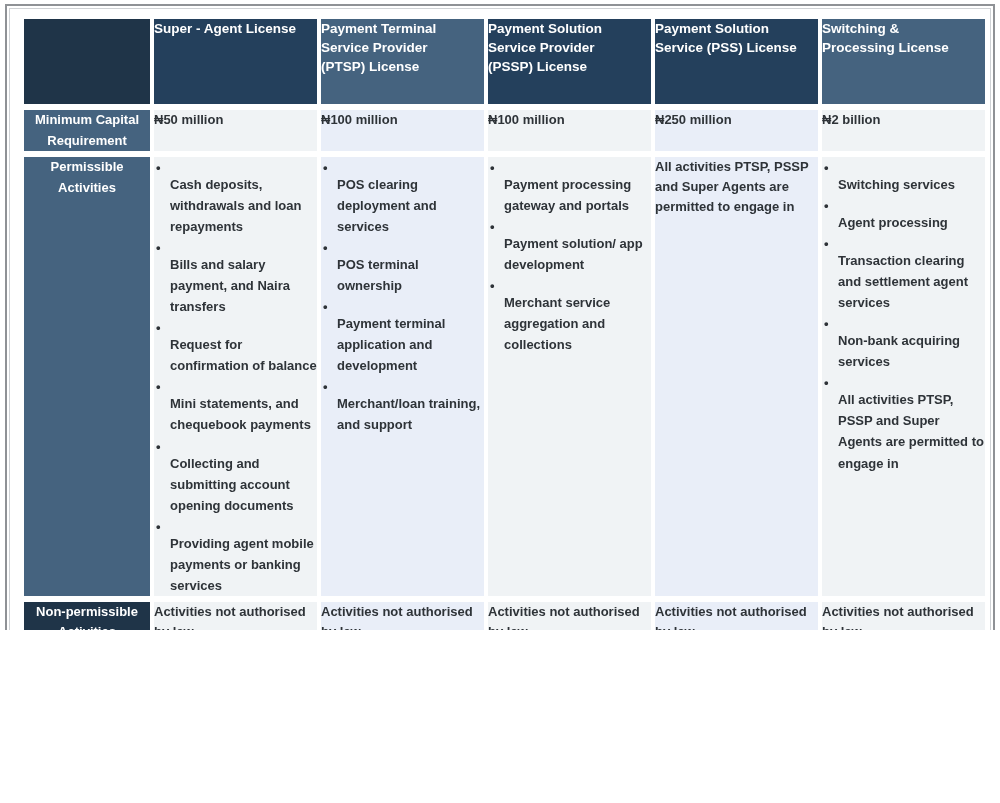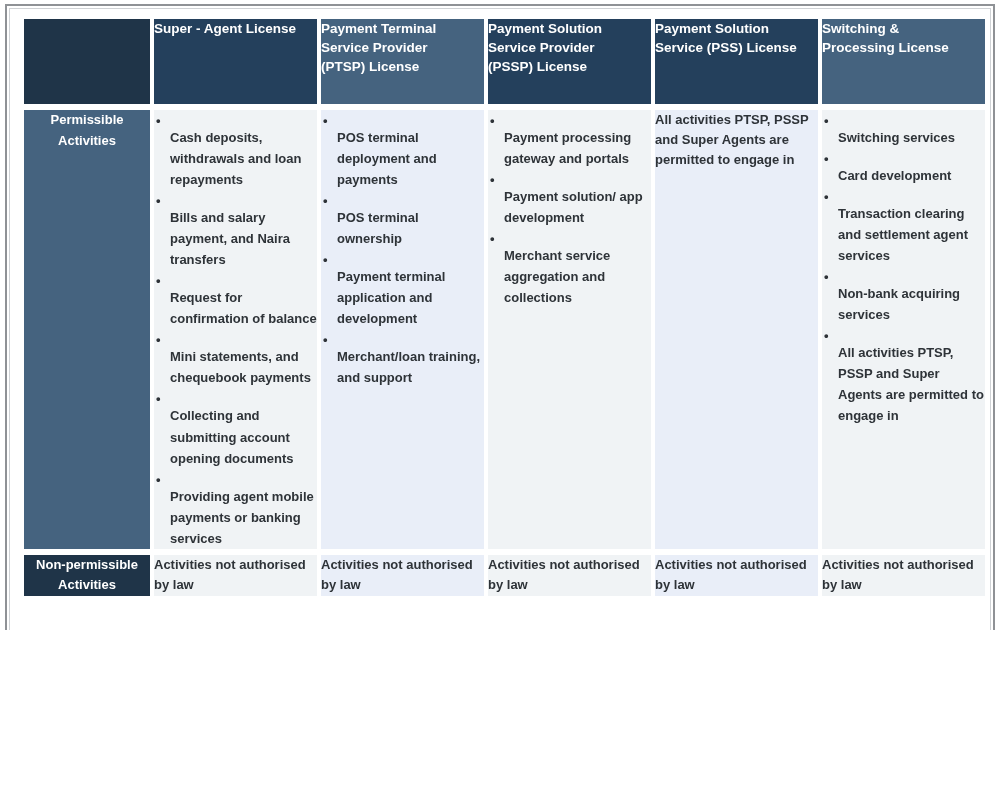--- a/index.html
+++ b/index.html
@@ -151,51 +151,59 @@
             <div>Service (PSS) License</div>
           </th>
           <th class="hdr mid">
             <div>Switching &amp;</div>
             <div>Processing License</div>
           </th>
         </tr>
       </thead>
       <tbody id="table-body">
           <tr>
+            <th class="rowlabel mid">Minimum Capital Requirement</th>
+            <td class="cell odd">₦50 million</td>
+            <td class="cell even">₦100 million</td>
+            <td class="cell odd">₦100 million</td>
+            <td class="cell even">₦250 million</td>
+            <td class="cell odd">₦2 billion</td>
+          </tr>
+          <tr>
             <th class="rowlabel mid">Permissible Activities</th>
             <td class="cell odd">
               <ul>
                 <li>Cash deposits, withdrawals and loan repayments</li>
                 <li>Bills and salary payment, and Naira transfers</li>
                 <li>Request for confirmation of balance</li>
                 <li>Mini statements, and chequebook payments</li>
                 <li>Collecting and submitting account opening documents</li>
                 <li>Providing agent mobile payments or banking services</li>
               </ul>
             </td>
             <td class="cell even">
               <ul>
-                <li>POS terminal deployment and payments</li>
+                <li>POS clearing deployment and services</li>
                 <li>POS terminal ownership</li>
                 <li>Payment terminal application and development</li>
                 <li>Merchant/loan training, and support</li>
               </ul>
             </td>
             <td class="cell odd">
               <ul>
                 <li>Payment processing gateway and portals</li>
                 <li>Payment solution/ app development</li>
                 <li>Merchant service aggregation and collections</li>
               </ul>
             </td>
             <td class="cell even">All activities PTSP, PSSP and Super Agents are permitted to engage in</td>
             <td class="cell odd">
               <ul>
                 <li>Switching services</li>
-                <li>Card development</li>
+                <li>Agent processing</li>
                 <li>Transaction clearing and settlement agent services</li>
                 <li>Non-bank acquiring services</li>
                 <li>All activities PTSP, PSSP and Super Agents are permitted to engage in</li>
               </ul>
             </td>
           </tr>
           <tr>
             <th class="rowlabel dark">Non-permissible Activities</th>
             <td class="cell odd">Activities not authorised by law</td>
             <td class="cell even">Activities not authorised by law</td>

